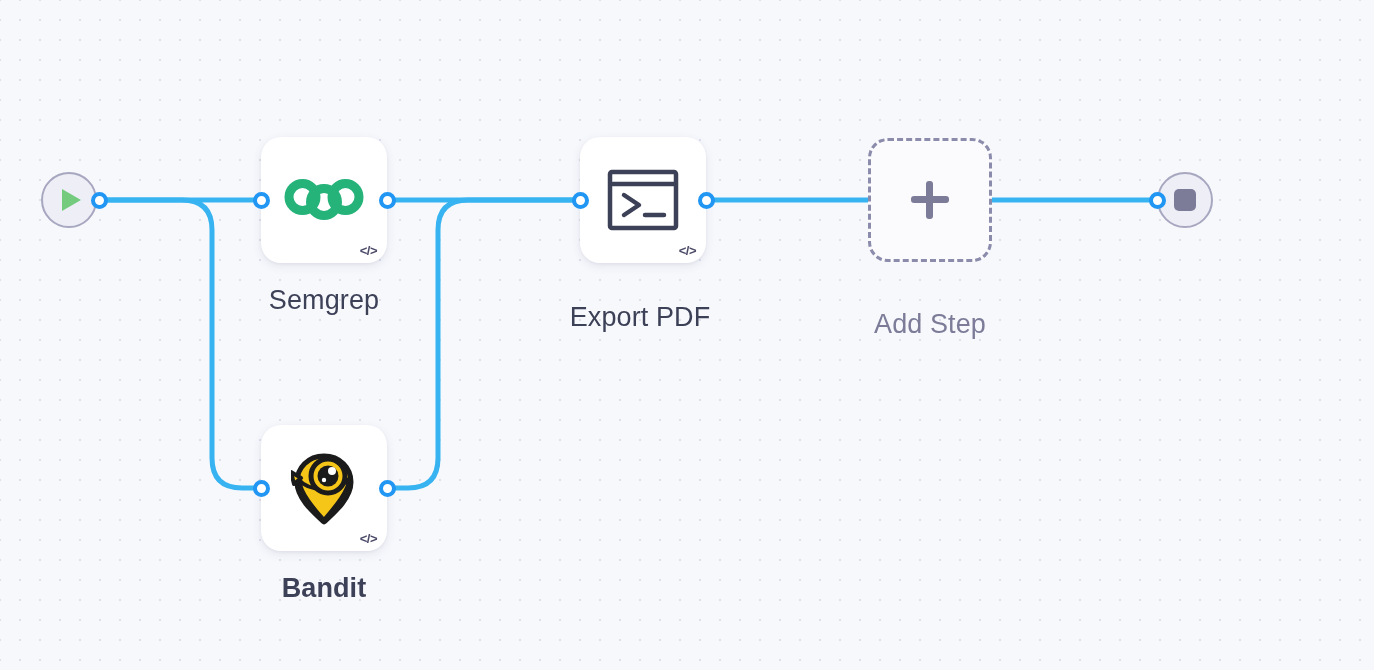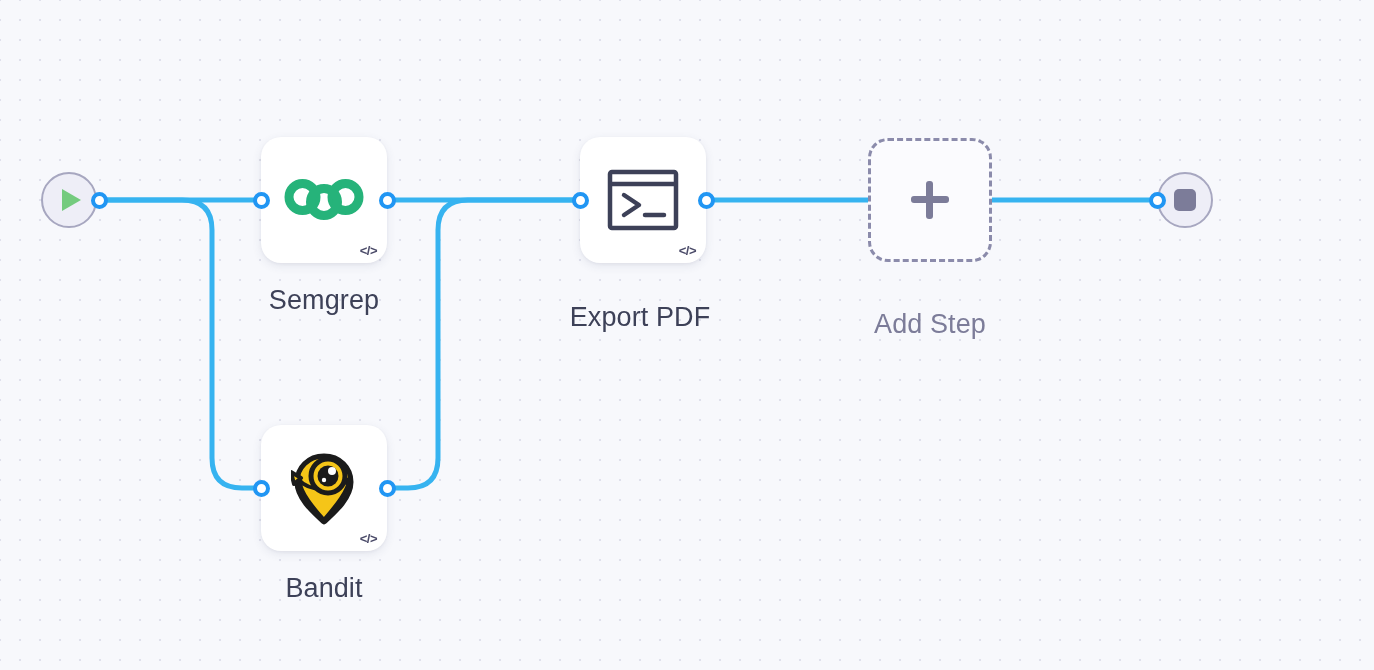--- a/index.html
+++ b/index.html
@@ -204,21 +204,21 @@
         <circle cx="37" cy="26" r="17" fill="#f5c518" stroke="#1b1b1b" stroke-width="5"></circle>
         <circle cx="37" cy="26" r="10.5" fill="#1b1b1b"></circle>
         <circle cx="41" cy="21" r="4" fill="#ffffff"></circle>
         <circle cx="33" cy="30" r="2.2" fill="#ffffff"></circle>
       </svg>
       <span class="code-badge">&lt;/&gt;</span>
     </div>
   </div>
   <div class="port" style="left:253px; top:480px;"></div>
   <div class="port" style="left:379px; top:480px;"></div>
-  <div class="node-label" style="left:224px; top:573px; width:200px;">Bandit</div>
+  <div class="node-label" style="left:224px; top:573px; width:200px;font-weight:bold;">Bandit</div>
 
   <div class="node" style="left:580px; top:137px;">
     <div class="card">
       <svg width="72" height="62" viewBox="0 0 72 62">
         <rect x="3" y="3" width="66" height="56" rx="2" fill="#ffffff" stroke="#3d4158" stroke-width="4.5"></rect>
         <line x1="3" y1="15" x2="69" y2="15" stroke="#3d4158" stroke-width="4.5"></line>
         <polyline points="17,26 32,36 17,46" fill="none" stroke="#3d4158" stroke-width="4.5" stroke-linecap="round" stroke-linejoin="round"></polyline>
         <line x1="38" y1="46" x2="57" y2="46" stroke="#3d4158" stroke-width="4.5" stroke-linecap="round"></line>
       </svg>
       <span class="code-badge">&lt;/&gt;</span>

